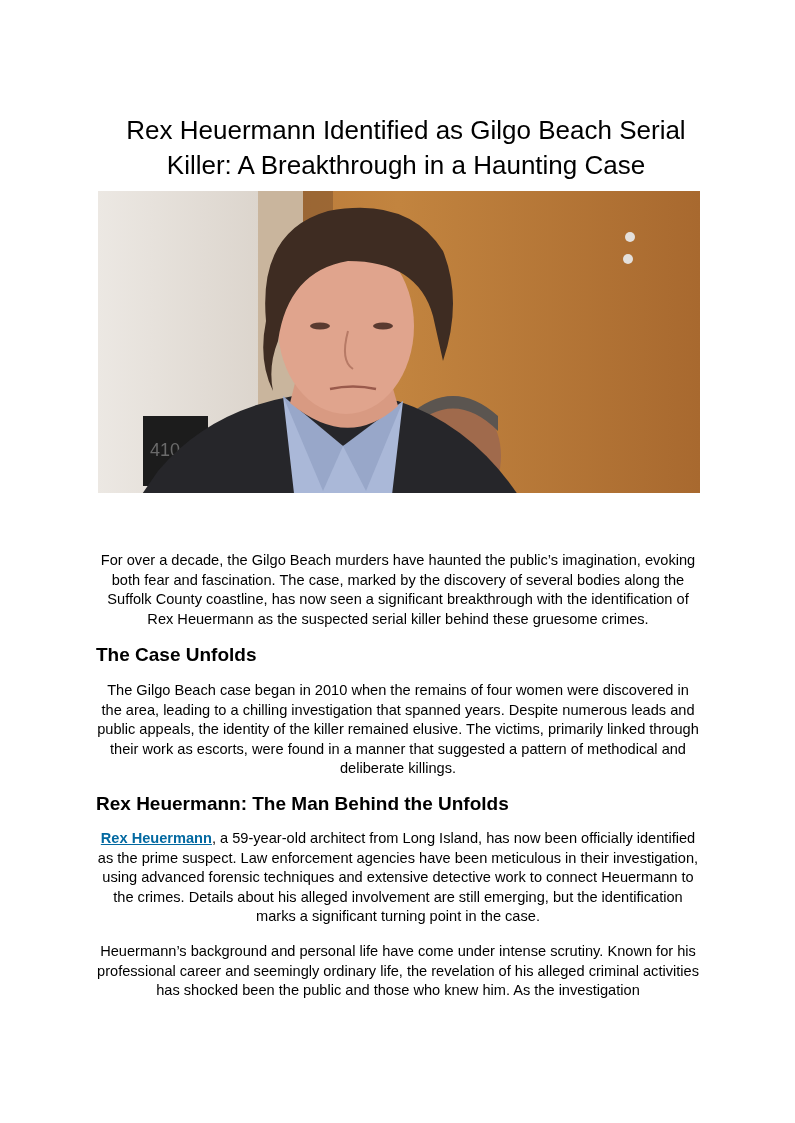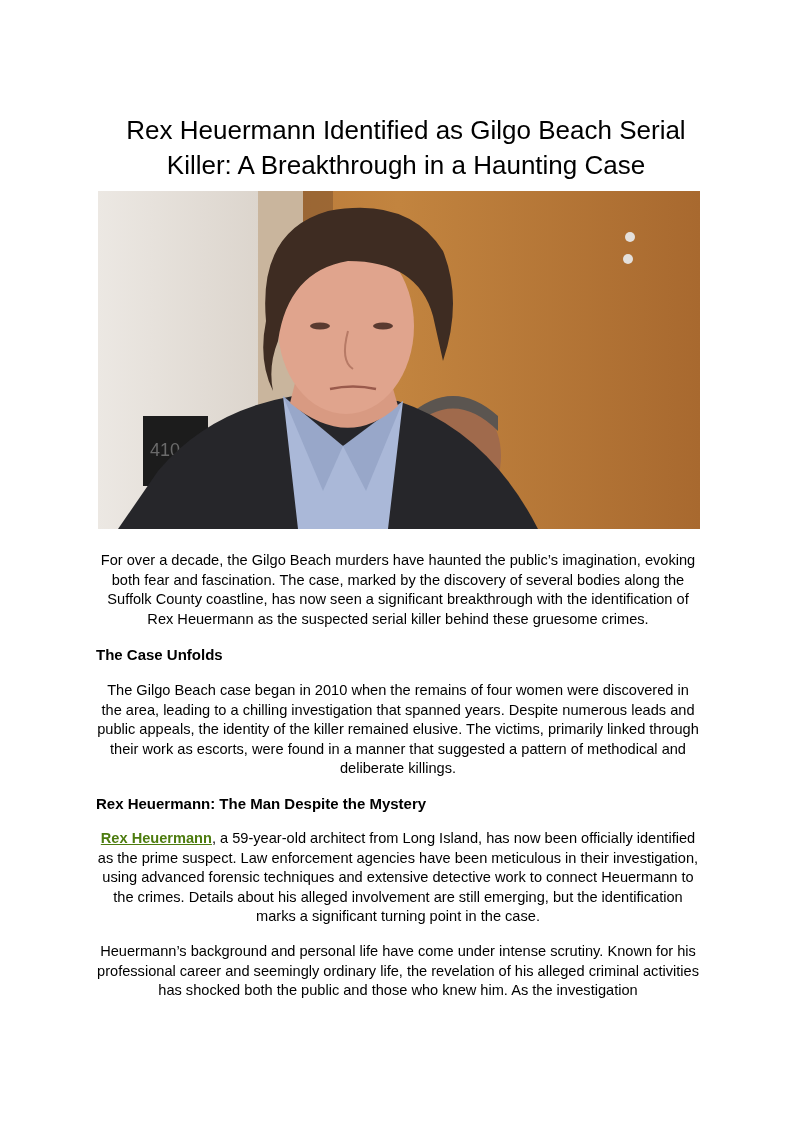--- a/index.html
+++ b/index.html
@@ -1,22 +1,22 @@
 <!DOCTYPE html>
 <html><head>
 <meta charset="utf-8">
 <style>
   html, body { margin: 0; padding: 0; background: #ffffff; }
   body { width: 795px; height: 1123px; position: relative; overflow: hidden; font-family: "Liberation Sans", sans-serif; color: #000; }
   .page { position: absolute; left: 96px; top: 0; width: 604px; }
   .title { position: absolute; left: 0; top: 113px; width: 620px; font-size: 26px; line-height: 35px; font-weight: normal; margin: 0; color: #000; text-align: center; }
-  .photo { position: absolute; left: 2px; top: 191px; width: 602px; height: 338px; overflow: hidden; background: #b8753a; }
+  .photo { position: absolute; left: 2px; top: 191px; width: 602px; height: 302px; overflow: hidden; background: #b8753a; }
   .p { position: absolute; left: 0; width: 604px; font-size: 14.6px; line-height: 19.5px; margin: 0; text-align: center; }
-  .h { position: absolute; left: 0; font-size: 15px; line-height: 19.5px; font-weight: bold; margin: 0; }
-  a.link { color: #4d7c0f; font-weight: bold; text-decoration: underline; }
+  .h { position: absolute; left: 0; font-size: 19px; line-height: 19.5px; font-weight: bold; margin: 0; }
+  a.link { color: #0369a1; font-weight: bold; text-decoration: underline; }
 </style>
 </head>
 <body>
 
 <div class="page">
   <h1 class="title">Rex Heuermann Identified as Gilgo Beach Serial Killer: A Breakthrough in a Haunting Case</h1>
 
   <div class="photo">
     <svg width="602" height="338" viewBox="0 0 602 338">
       <defs>
@@ -61,18 +61,18 @@
       <path d="M232 198 Q255 193 278 198" stroke="#9a5a4c" stroke-width="2.5" fill="none"></path>
     </svg>
   </div>
 
   <p class="p" style="top:551px;">For over a decade, the Gilgo Beach murders have haunted the public’s imagination, evoking both fear and fascination. The case, marked by the discovery of several bodies along the Suffolk County coastline, has now seen a significant breakthrough with the identification of Rex Heuermann as the suspected serial killer behind these gruesome crimes.</p>
 
   <h2 class="h" style="top:645px;">The Case Unfolds</h2>
 
   <p class="p" style="top:681px;">The Gilgo Beach case began in 2010 when the remains of four women were discovered in the area, leading to a chilling investigation that spanned years. Despite numerous leads and public appeals, the identity of the killer remained elusive. The victims, primarily linked through their work as escorts, were found in a manner that suggested a pattern of methodical and deliberate killings.</p>
 
-  <h2 class="h" style="top:794px;">Rex Heuermann: The Man Despite the Mystery</h2>
+  <h2 class="h" style="top:794px;">Rex Heuermann: The Man Behind the Unfolds</h2>
 
   <p class="p" style="top:829px;"><a class="link" href="#">Rex Heuermann</a><span>, a 59-year-old architect from Long Island, has now been officially identified as the prime suspect. Law enforcement agencies have been meticulous in their investigation, using advanced forensic techniques and extensive detective work to connect Heuermann to the crimes. Details about his alleged involvement are still emerging, but the identification marks a significant turning point in the case.</span></p>
 
-  <p class="p" style="top:942px;">Heuermann’s background and personal life have come under intense scrutiny. Known for his professional career and seemingly ordinary life, the revelation of his alleged criminal activities has shocked both the public and those who knew him. As the investigation</p>
+  <p class="p" style="top:942px;">Heuermann’s background and personal life have come under intense scrutiny. Known for his professional career and seemingly ordinary life, the revelation of his alleged criminal activities has shocked been the public and those who knew him. As the investigation</p>
 </div>
 
 </body></html>

